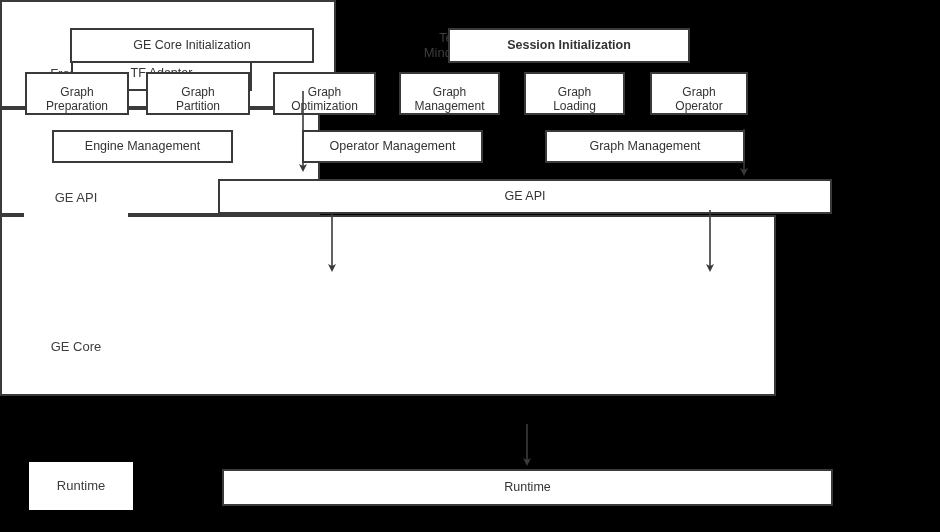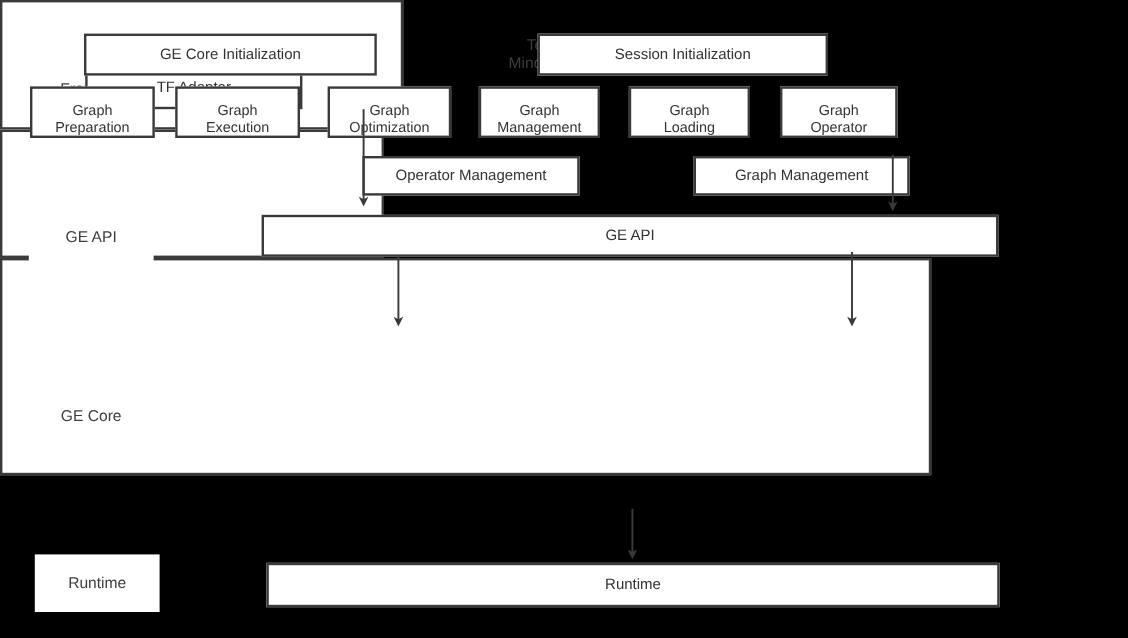--- a/index.html
+++ b/index.html
@@ -101,47 +101,50 @@
 
   <div class="box bar-box" style="left:218px; top:179px; width:614px; height:35px;">
     <span>GE API</span>
   </div>
 
   <div class="group-box" style="left:141px; top:247px; width:772px; height:177px;">
 
     <div class="box inner-box" style="left:70px; top:28px; width:244px; height:35px;">
       <span>GE Core Initialization</span>
     </div>
-    <div class="box inner-box" style="left:448px; top:28px; width:242px; height:35px;">
+    <div class="box inner-box" style="left:448px; top:28px; width:242px; height:35px;font-weight:bold;">
       <span>Session Initialization</span>
     </div>
 
     <div class="box mini-box" style="left:25px; top:72px; width:104px; height:43px;">
       <span><span>Graph</span><br><span>Preparation</span></span>
     </div>
     <div class="box mini-box" style="left:146px; top:72px; width:104px; height:43px;">
-      <span><span>Graph</span><br><span>Execution</span></span>
+      <span><span>Graph</span><br><span>Partition</span></span>
     </div>
     <div class="box mini-box" style="left:273px; top:72px; width:103px; height:43px;">
       <span><span>Graph</span><br><span>Optimization</span></span>
     </div>
     <div class="box mini-box" style="left:399px; top:72px; width:101px; height:43px;">
       <span><span>Graph</span><br><span>Management</span></span>
     </div>
     <div class="box mini-box" style="left:524px; top:72px; width:101px; height:43px;">
       <span><span>Graph</span><br><span>Loading</span></span>
     </div>
     <div class="box mini-box" style="left:650px; top:72px; width:98px; height:43px;">
       <span><span>Graph</span><br><span>Operator</span></span>
     </div>
 
+    <div class="box wide-box" style="left:52px; top:130px; width:181px; height:33px;">
+      <span>Engine Management</span>
+    </div>
     <div class="box wide-box" style="left:302px; top:130px; width:181px; height:33px;align-items:center;">
       <span>Operator Management</span>
     </div>
-    <div class="box wide-box" style="left:578px; top:130px; width:180px; height:33px;">
+    <div class="box wide-box" style="left:545px; top:130px; width:200px; height:33px;">
       <span>Graph Management</span>
     </div>
   </div>
 
   <div class="box bar-box" style="left:222px; top:469px; width:611px; height:37px;">
     <span>Runtime</span>
   </div>
 
   <svg class="arrows">
     <defs>

